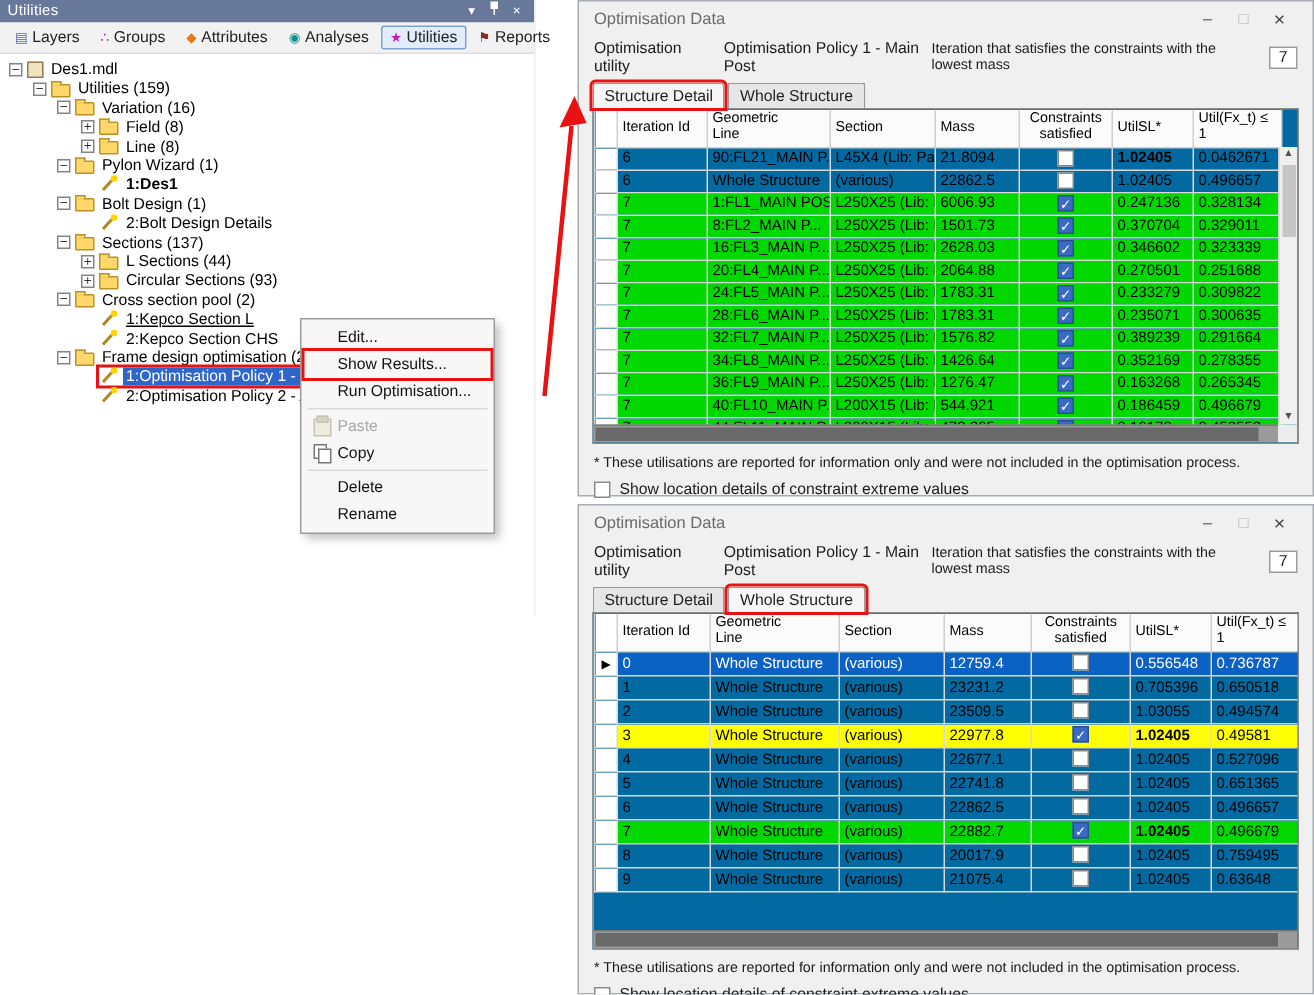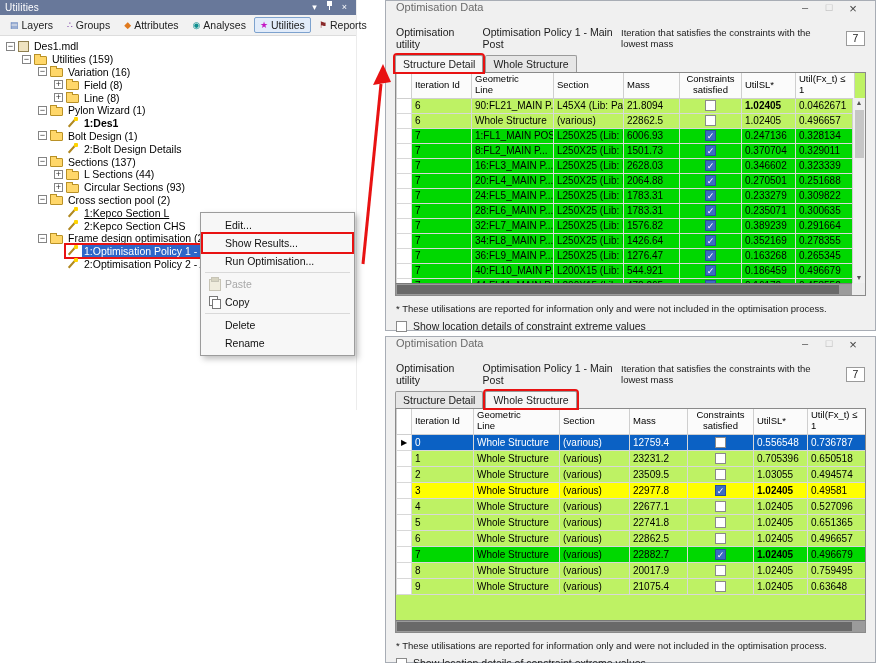--- a/index.html
+++ b/index.html
@@ -38,21 +38,21 @@
   .folder::before{content:"";position:absolute;left:-1px;top:-3px;width:5px;height:2px;
     background:#ffd76a;border:1px solid #b99126;border-bottom:none}
   .model{width:11px;height:11px;background:#efe3c0;border:1px solid #8f7f4f}
   .wand{width:13px;height:12px;position:relative}
   .wand::before{content:"";position:absolute;left:5px;top:1px;width:2px;height:10px;
     background:#b08820;transform:rotate(42deg)}
   .wand::after{content:"";position:absolute;right:1px;top:0;width:4px;height:4px;
     background:#ffd400;border-radius:1px}
 
   
-  .cmenu{position:absolute;left:200px;top:212px;width:155px;background:#f7f7f7;
+  .cmenu{position:absolute;left:200px;top:212px;width:130px;background:#f7f7f7;
     border:1px solid #9c9c9c;box-shadow:3px 3px 6px rgba(0,0,0,.25);padding:3px 2px;
     font-size:10.5px;color:#111;z-index:5}
   .mitem{height:18px;display:flex;align-items:center}
   .mitem.disabled{color:#a8a8a8}
   .mitem.rb{outline:2px solid #e81212}
   .mgut{flex:none;width:22px;display:flex;justify-content:center}
   .msep{height:1px;background:#d9d9d9;margin:2px 2px}
   .ic-copy{width:11px;height:12px;position:relative;display:inline-block}
   .ic-copy::before,.ic-copy::after{content:"";position:absolute;width:7px;height:8px;
     background:#fff;border:1px solid #777}
@@ -62,36 +62,36 @@
   .ic-paste::before{content:"";position:absolute;left:0;top:1px;width:10px;height:10px;
     background:#e8dfbe;border:1px solid #8f8868}
   .ic-paste::after{content:"";position:absolute;left:2px;top:-1px;width:6px;height:3px;
     background:#b0a880;border:1px solid #8f8868}
   .disabled .ic-paste{opacity:.45}
 
   
   .dlg{position:absolute;left:385px;width:491px;background:#f0f0f0;border:1px solid #a8adb5;z-index:2}
   .dlg1{top:0;height:331px}
   .dlg2{top:336px;height:327px}
-  .dtitle{height:23px;display:flex;align-items:flex-start;padding:0 10px;font-size:11px;color:#6a6a6a}
+  .dtitle{height:23px;display:flex;align-items:center;padding:0 10px;font-size:11px;color:#6a6a6a}
   .dtitle .t{flex:1}
   .wbtn{width:24px;text-align:center;font-size:11px;color:#555}
   .wbtn.max{color:#b5b5b5}
   .wbtn.close{font-size:13px;color:#444}
   .dhead{display:flex;align-items:center;padding:2px 10px 5px;font-size:10.5px;color:#1a1a1a}
   .dhead .val{margin-left:10px}
   .dhead .right{margin-left:auto;display:flex;align-items:center;gap:6px;font-size:9.5px;color:#1a1a1a}
   .itbox{width:21px;height:15px;background:#fff;border:1px solid #9a9a9a;font-size:10.5px;
     display:flex;align-items:center;justify-content:center}
   .tabs{display:flex;padding:0 9px;position:relative;z-index:3}
   .tab{font-size:10.5px;padding:2px 7px 2px;border:1px solid #9a9a9a;border-bottom:none;
     background:#e6e6e6;color:#222;margin-right:2px;border-radius:2px 2px 0 0}
   .tab.active{background:#f6f6f6}
   .tab.rb{outline:2px solid #e81212}
-  .gridwrap{margin:0 9px;border:1px solid #8a8a8a;background:#bef264;position:relative;overflow:hidden}
+  .gridwrap{margin:0 9px;border:1px solid #8a8a8a;background:#0369a1;position:relative;overflow:hidden}
   .gw1{height:224px}
   .gw2{height:225px}
   .grid{border-collapse:collapse;table-layout:fixed;font-size:10px;color:#000}
   .gw1 .grid{width:458px}
   .gw2 .grid{width:471px}
   .grid th{background:#fbfbfb;border:1px solid #cfcfcf;border-top:none;font-weight:normal;
     font-size:9.5px;padding:1px 3px;text-align:left;vertical-align:middle;height:25px;
     line-height:1.15;white-space:pre-line;overflow:hidden}
   .grid td{border:1px solid #d8d8d8;padding:0 3px;white-space:nowrap;overflow:hidden}
   .gw1 td{height:15px}

